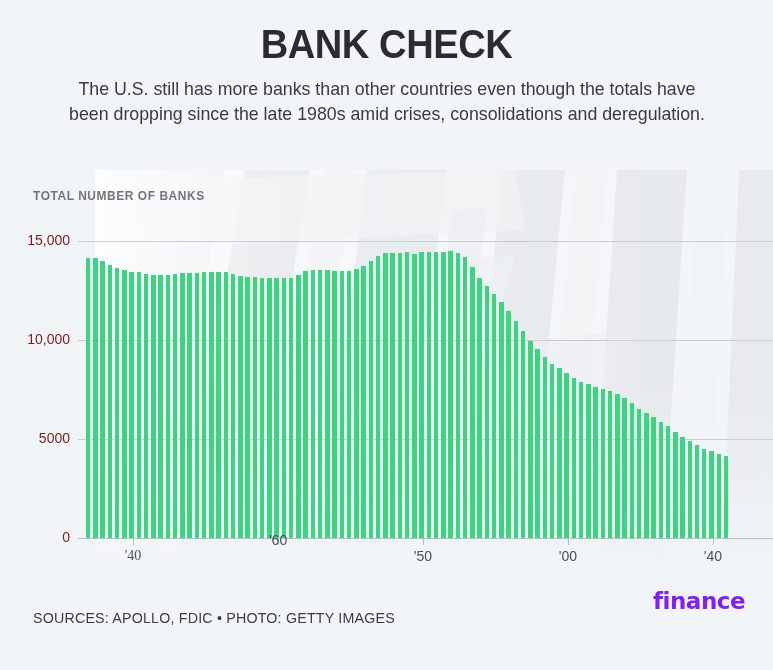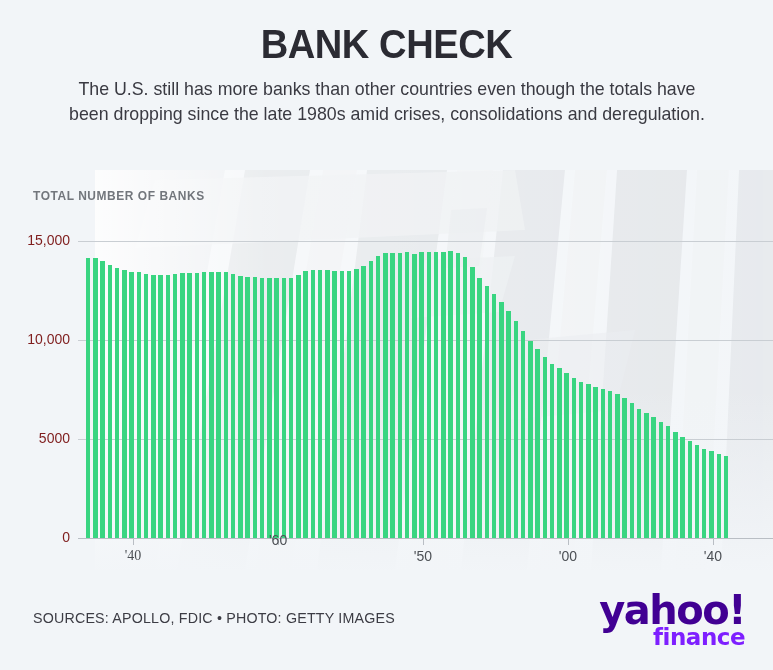--- a/index.html
+++ b/index.html
@@ -231,17 +231,16 @@
         <div class="xlab" style="left: 402.994px; top: 398px;">'50</div>
         <div class="tick" style="left: 567.938px; top: 389px;"></div>
         <div class="xlab" style="left: 547.938px; top: 398px;">'00</div>
         <div class="tick" style="left: 712.882px; top: 389px;"></div>
         <div class="xlab" style="left: 692.882px; top: 398px;">'40</div>
       </div>
   </div>
 
   <div class="sources">SOURCES: APOLLO, FDIC • PHOTO: GETTY IMAGES</div>
   <div class="logo">
-    <div class="logo-yahoo">yahoo!</div>
     <div class="logo-finance">finance</div>
   </div>
 
 </div>
 
 </body></html>

